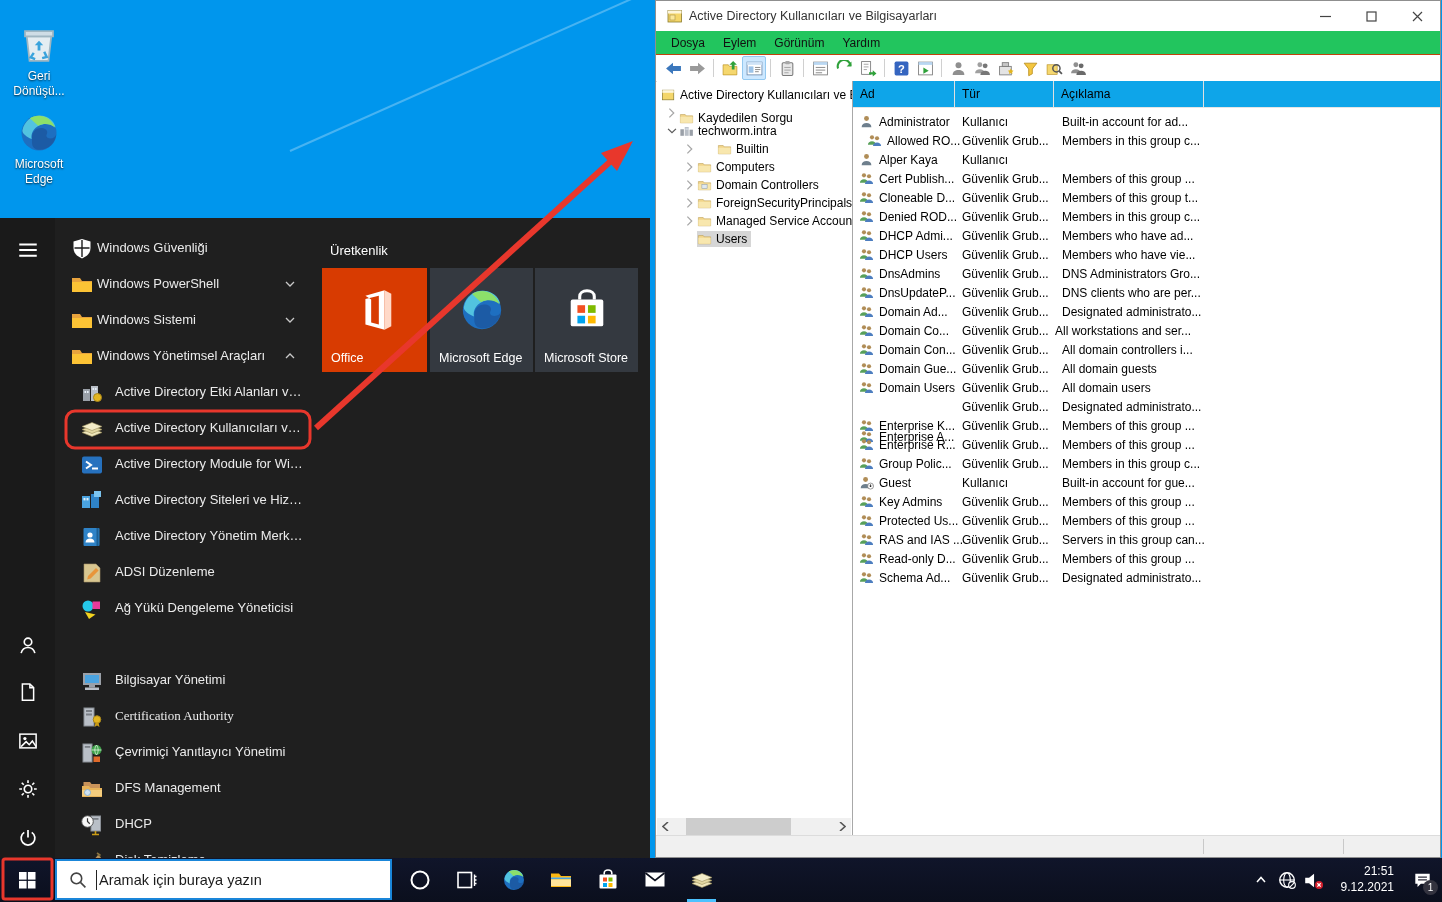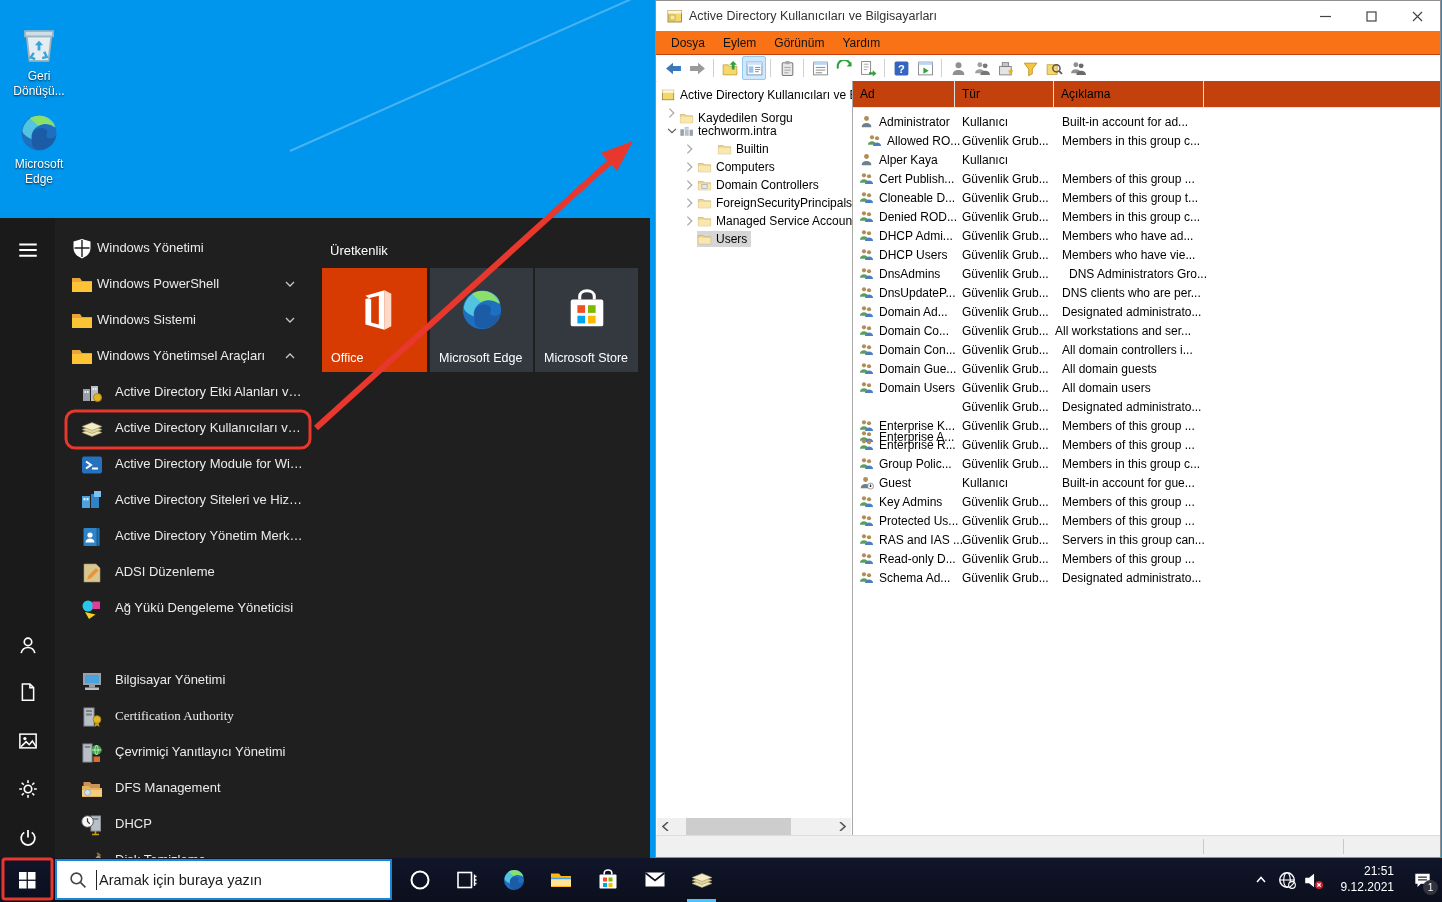--- a/index.html
+++ b/index.html
@@ -17,42 +17,42 @@
 
   
   .window{position:absolute;left:655px;top:0;width:786px;height:858px;background:#fff;
           border:1px solid #8f8f8f;box-sizing:border-box;font-size:12px;color:#000;}
   .titlebar{position:absolute;left:0;top:0;right:0;height:30px;display:flex;align-items:center;background:#fff;}
   .title-icon{width:16px;height:16px;margin:0 6px 0 11px;}
   .title-text{font-size:12.5px;color:#333;}
   .caption{position:absolute;right:0;top:0;height:30px;display:flex;}
   .cap-btn{width:46px;height:30px;display:flex;align-items:center;justify-content:center;}
   .menubar{position:absolute;left:0;top:30px;right:0;height:23px;display:flex;align-items:center;
-           padding-left:6px;border-bottom:1px solid #c2410c;background:#f97316;}
+           padding-left:6px;border-bottom:1px solid #c2410c;background:#22c55e;}
   .menu-item{padding:0 9px;font-size:12px;color:#111;}
   .toolbar{position:absolute;left:0;top:54px;right:0;height:26px;display:flex;align-items:center;
            padding-left:5px;border-bottom:1px solid #d9d9d9;background:#fff;}
   .tb-ic{width:22px;height:22px;display:flex;align-items:center;justify-content:center;border:1px solid transparent;border-radius:2px;}
   .tb-ic .ic{width:17px;height:17px;}
   .tb-ic.pressed{background:#cde8ff;border-color:#94c9f0;}
   .tb-sep{width:1px;height:18px;background:#d0d0d0;margin:0 4px;}
 
   .tree-panel{position:absolute;left:1px;top:80px;width:196px;bottom:22px;background:#fff;
               border-right:1px solid #a8a8a8;overflow:hidden;box-sizing:border-box;}
   .tree-row{position:absolute;left:0;height:18px;display:flex;align-items:center;white-space:nowrap;font-size:12px;}
   .tree-row .chev{width:14px;height:14px;display:inline-flex;align-items:center;justify-content:center;}
   .tree-row .ticon{width:15px;height:14px;margin-right:4px;}
   .tree-sel{background:#d6d6d6;padding:1px 4px 1px 0;display:flex;align-items:center;}
   .tree-scroll{position:absolute;left:0;right:1px;bottom:0;height:17px;background:#f0f0f0;display:flex;}
   .tree-scroll .sbtn{width:17px;height:17px;display:flex;align-items:center;justify-content:center;}
   .tree-scroll .strack{position:relative;flex:1;}
   .tree-scroll .sthumb{position:absolute;left:12px;top:0;width:105px;height:17px;background:#cdcdcd;}
 
   .list-panel{position:absolute;left:197px;top:80px;right:0;bottom:22px;background:#fff;overflow:hidden;}
-  .list-header{position:absolute;left:0;top:0;right:0;height:26px;border-bottom:1px solid #e5e5e5;background:#c2410c;}
+  .list-header{position:absolute;left:0;top:0;right:0;height:26px;border-bottom:1px solid #e5e5e5;background:#0ea5e9;}
   .hcell{position:absolute;top:0;height:26px;display:flex;align-items:center;padding-left:7px;
          border-right:1px solid #e0e0e0;box-sizing:border-box;font-size:12px;color:#000;}
   .list-rows{position:absolute;left:0;top:26px;right:0;bottom:0;}
   .lrow{position:absolute;left:0;right:0;height:19px;}
   .lcell{position:absolute;top:0;height:19px;display:flex;align-items:center;overflow:hidden;white-space:nowrap;font-size:12px;}
   .lrow .ic{width:15px;height:15px;margin:0 5px 0 6px;flex:0 0 auto;}
 
   .statusbar{position:absolute;left:0;right:0;bottom:0;height:21px;background:#f0f0f0;border-top:1px solid #dcdcdc;}
   .st-sep{position:absolute;top:3px;bottom:3px;width:1px;background:#c9c9c9;}
 
@@ -589,21 +589,21 @@
                 <svg width="100%" height="100%" viewBox="0 0 16 16">
                   <circle cx="5.3" cy="4.6" r="2.2" fill="#b08d57"></circle>
                   <path d="M1 12.6c0-2.4 1.9-3.7 4.3-3.7s4.3 1.3 4.3 3.7z" fill="#58a05a"></path>
                   <circle cx="10.7" cy="5.6" r="2.2" fill="#b08d57"></circle>
                   <path d="M6.4 13.8c0-2.4 1.9-3.7 4.3-3.7s4.3 1.3 4.3 3.7z" fill="#4d7ebf"></path>
                 </svg>
               </span>
               <span>DnsAdmins</span>
             </div>
             <div class="lcell" style="left: 102px; width: 99px; padding-left: 7px;">Güvenlik Grub...</div>
-            <div class="lcell" style="left: 208px; width: 160px; padding-left: 8px;">DNS Administrators Gro...</div>
+            <div class="lcell" style="left: 201px; width: 160px; padding-left: 8px;">DNS Administrators Gro...</div>
           </div>
           <div class="lrow" style="top: 176px;">
             <div class="lcell" style="left: 0px; width: 140px;">
               <span class="ic">
                 <svg width="100%" height="100%" viewBox="0 0 16 16">
                   <circle cx="5.3" cy="4.6" r="2.2" fill="#b08d57"></circle>
                   <path d="M1 12.6c0-2.4 1.9-3.7 4.3-3.7s4.3 1.3 4.3 3.7z" fill="#58a05a"></path>
                   <circle cx="10.7" cy="5.6" r="2.2" fill="#b08d57"></circle>
                   <path d="M6.4 13.8c0-2.4 1.9-3.7 4.3-3.7s4.3 1.3 4.3 3.7z" fill="#4d7ebf"></path>
                 </svg>
@@ -877,21 +877,21 @@
             </svg></span></div>
       </div>
     <div class="apps" id="apps">
         <div class="app-row" style="top: 13px;">
           <span class="ic aicon" style="left: 12px;">
             <svg width="100%" height="100%" viewBox="0 0 24 24">
               <path d="M12 2l8.5 2.6V11c0 5.6-4.2 8.7-8.5 10.4C7.7 19.7 3.5 16.6 3.5 11V4.6z" fill="#fff"></path>
               <path d="M12 3v17M4.5 11h15" stroke="#1f1f1f" stroke-width="1.4"></path>
             </svg>
           </span>
-          <span class="albl" style="left: 39px;">Windows Yönetimi</span>
+          <span class="albl" style="left: 39px;">Windows Güvenliği</span>
         </div>
         <div class="app-row" style="top: 49px;">
           <span class="ic aicon" style="left: 12px;">
             <svg width="100%" height="100%" viewBox="0 0 24 24">
               <path d="M2 5h8l2 3h10v11H2z" fill="#e8a33d"></path>
               <path d="M2 9h20v10H2z" fill="#fcc335"></path>
             </svg>
           </span>
           <span class="albl" style="left: 39px;">Windows PowerShell</span>
           <span class="ic achev">

